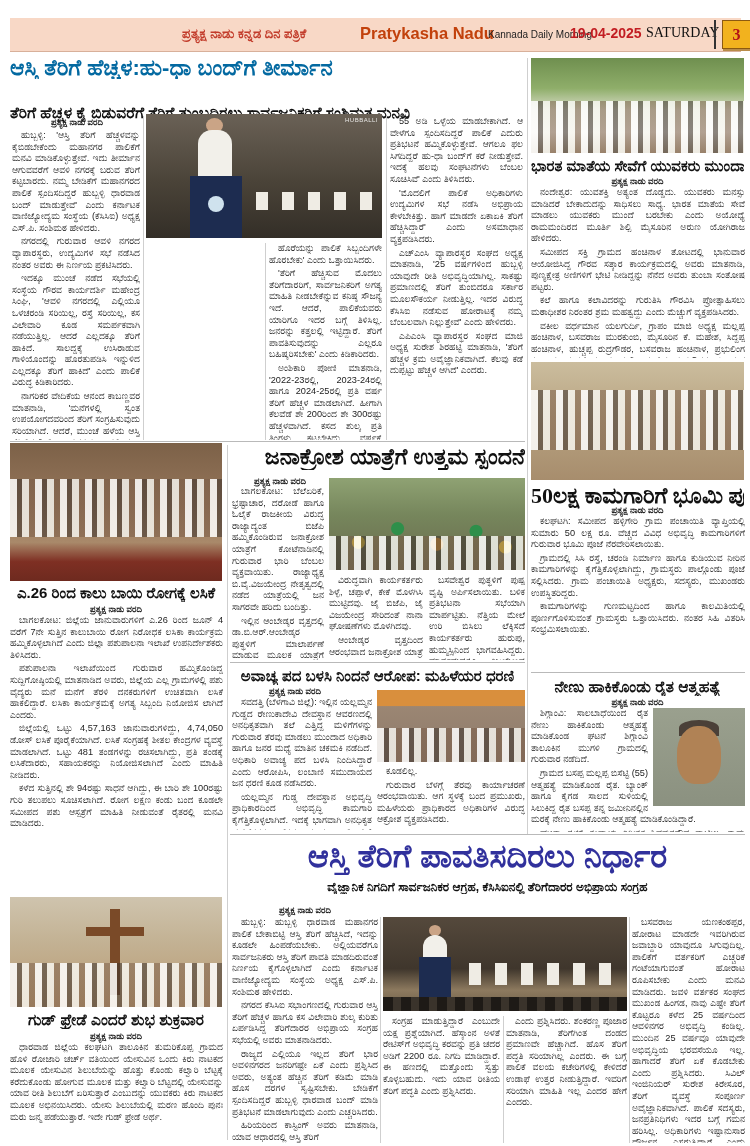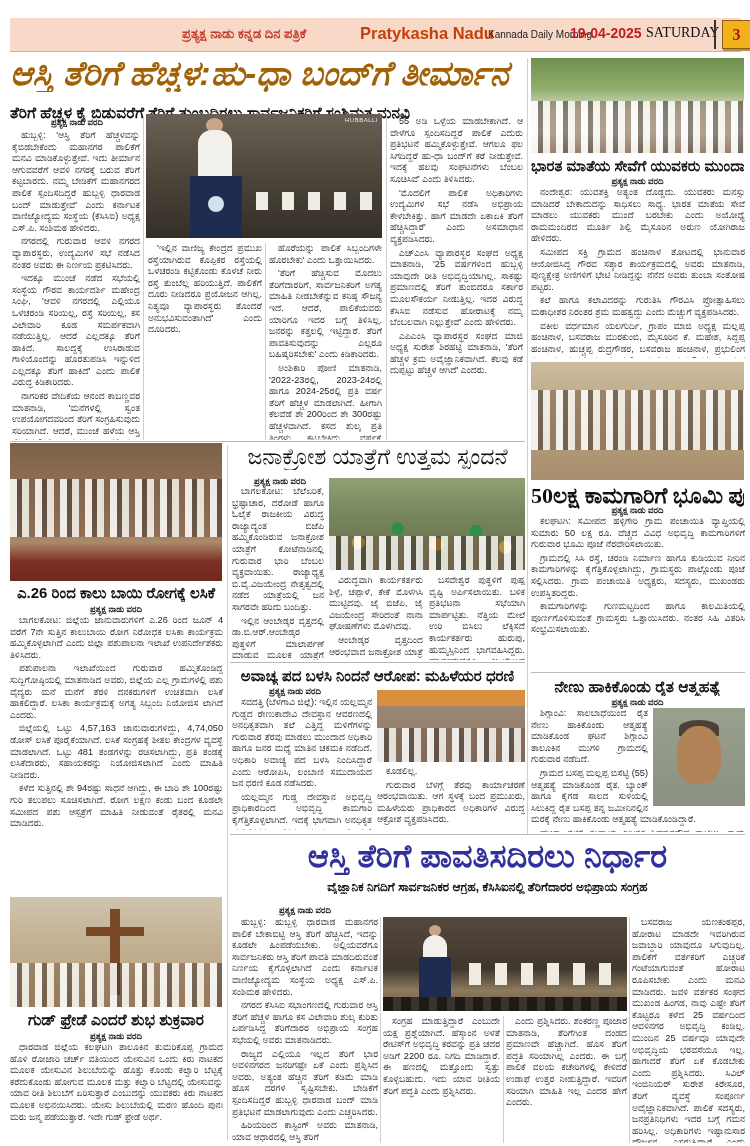--- a/index.html
+++ b/index.html
@@ -15,25 +15,25 @@
   .mast-kn{position:absolute;left:172px;top:8px;color:#c23b2a;font-weight:bold;font-size:13px;}
   .mast-en{position:absolute;left:350px;top:6px;color:#c2410c;font-weight:bold;font-size:16.5px;}
   .mast-tag{position:absolute;left:478px;top:11px;color:#222;font-size:10px;font-weight:normal;}
   .mast-date{position:absolute;left:560px;top:7px;color:#c21d22;font-weight:bold;font-size:14px;}
   .mast-day{position:absolute;left:636px;top:7px;color:#111;font-size:14px;font-family:"Liberation Serif",serif;}
   .mast-vline{position:absolute;left:704px;top:2px;width:2px;height:29px;background:#333;}
   .pagebox{position:absolute;left:712px;top:2px;width:27px;height:27px;background:#f2b21e;border:1px solid #8c5a10;
            box-shadow:1px 2px 0 #b98c4a;display:flex;align-items:center;justify-content:center;}
   .pagebox span{color:#b31217;font-weight:bold;font-size:16px;font-family:"Liberation Serif",serif;}
   
-  .hl-red{color:#a16207;font-weight:bold;font-size:34px;line-height:1.05;white-space:nowrap;overflow:hidden;font-style:italic;}
+  .hl-red{color:#0369a1;font-weight:bold;font-size:22px;line-height:1.05;white-space:nowrap;overflow:hidden;}
   .hl-sub{color:#111;font-weight:bold;font-size:15.5px;white-space:nowrap;overflow:hidden;margin-top:11px;}
   .hl-blue{color:#31319c;font-weight:bold;font-size:32px;text-align:center;white-space:nowrap;overflow:hidden;}
   .hl-blue-sub{color:#111;font-weight:bold;font-size:12px;text-align:center;white-space:nowrap;overflow:hidden;}
-  .hl-md{color:#111;font-weight:normal;font-size:22px;text-align:center;white-space:nowrap;overflow:hidden;}
+  .hl-md{color:#111;font-weight:bold;font-size:22px;text-align:right;white-space:nowrap;overflow:hidden;}
   .hl-sm{color:#111;font-weight:bold;font-size:14.5px;text-align:center;white-space:nowrap;overflow:hidden;}
   .byline{font-size:8.5px;font-weight:bold;text-align:center;color:#222;}
   .body-text{font-size:9.2px;line-height:1.26;text-align:justify;color:#1c1c1c;overflow:hidden;}
   .body-text p{margin:0 0 2px 0;text-indent:9px;}
   .vrule{position:absolute;width:1px;background:#cfcfcf;}
   .hrule{position:absolute;height:1px;background:#b9b9b9;}
   
   .photo{position:absolute;overflow:hidden;background:#9a9a9a;}
   .strip{position:absolute;left:0;right:0;
          background:repeating-linear-gradient(90deg,rgba(255,255,255,.85) 0 7px,rgba(60,50,45,.55) 7px 12px,
@@ -98,21 +98,20 @@
     <div class="watermark">HUBBALLI</div>
   </div>
 
   <div class="abs body-text" style="left:12px;top:130px;width:128px;height:310px;">
       <p>ಹುಬ್ಬಳ್ಳಿ: 'ಆಸ್ತಿ ತೆರಿಗೆ ಹೆಚ್ಚಳವನ್ನು ಕೈಬಿಡಬೇಕೆಂದು ಮಹಾನಗರ ಪಾಲಿಕೆಗೆ ಮನವಿ ಮಾಡಿಕೊಳ್ಳುತ್ತೇವೆ. ಇದು ತೀರ್ಮಾನ ಆಗುವವರೆಗೆ ಆವಳಿ ನಗರಕ್ಕೆ ಬರುವ ತೆರಿಗೆ ಕಟ್ಟಬಾರದು. ನಮ್ಮ ಬೇಡಿಕೆಗೆ ಮಹಾನಗರದ ಪಾಲಿಕೆ ಸ್ಪಂದಿಸದಿದ್ದರೆ ಹುಬ್ಬಳ್ಳಿ ಧಾರವಾಡ ಬಂದ್ ಮಾಡುತ್ತೇವೆ' ಎಂದು ಕರ್ನಾಟಕ ವಾಣಿಜ್ಯೋದ್ಯಮ ಸಂಸ್ಥೆಯ (ಕೆಸಿಸಿಐ) ಅಧ್ಯಕ್ಷ ಎಸ್.ಪಿ. ಸಂಶಿಮಠ ಹೇಳಿದರು.</p>
       <p>ನಗರದಲ್ಲಿ ಗುರುವಾರ ಆವಳಿ ನಗರದ ವ್ಯಾಪಾರಸ್ಥರು, ಉದ್ಯಮಿಗಳ ಸಭೆ ನಡೆಸಿದ ನಂತರ ಅವರು ಈ ನಿರ್ಣಯ ಪ್ರಕಟಿಸಿದರು.</p>
       <p>ಇದಕ್ಕೂ ಮುಂಚೆ ನಡೆದ ಸಭೆಯಲ್ಲಿ ಸಂಸ್ಥೆಯ ಗೌರವ ಕಾರ್ಯದರ್ಶಿ ಮಹೇಂದ್ರ ಸಿಂಘಿ, 'ಆವಳಿ ನಗರದಲ್ಲಿ ಎಲ್ಲಿಯೂ ಒಳಚರಂಡಿ ಸರಿಯಿಲ್ಲ, ರಸ್ತೆ ಸರಿಯಿಲ್ಲ, ಕಸ ವಿಲೇವಾರಿ ಕೂಡ ಸಮರ್ಪಕವಾಗಿ ನಡೆಯುತ್ತಿಲ್ಲ. ಆದರೆ ಎಲ್ಲದಕ್ಕೂ ತೆರಿಗೆ ಹಾಕಿದೆ. ಸಾಲದ್ದಕ್ಕೆ ಉಸಿರಾಡುವ ಗಾಳಿಯೊಂದನ್ನು ಹೊರತುಪಡಿಸಿ ಇನ್ನುಳಿದ ಎಲ್ಲದಕ್ಕೂ ತೆರಿಗೆ ಹಾಕಿದೆ' ಎಂದು ಪಾಲಿಕೆ ವಿರುದ್ಧ ಕಿಡಿಕಾರಿದರು.</p>
       <p>ನಾಗರಿಕರ ವೇದಿಕೆಯ ಆನಂದ ಕಾಬಣ್ಣವರ ಮಾತನಾಡಿ, 'ಮನೆಗಳಲ್ಲಿ ಸ್ವಂತ ಉಪಯೋಗದವರಿಂದ ತೆರಿಗೆ ಸಂಗ್ರಹಿಸುವುದು ಸರಿಯಾಗಿದೆ. ಆದರೆ, ಮುಂಚೆ ಹಳೆಯ ಆಸ್ತಿ ತೆರಿಗೆಯಲ್ಲಿಯೇ ಒಳಚರಂಡಿ ಬಳಕೆ ಶುಲ್ಕ ಹಾಗೂ ಘನತ್ಯಾಜ್ಯ ನಿರ್ವಹಣೆ ಶುಲ್ಕ ಸಂಗ್ರಹಿಸುತ್ತಿರುವುದು ಅಚ್ಚರಿ ಮೂಡಿಸಿದೆ' ಎಂದರು.</p>
     </div>
   <div class="abs body-text" style="left:148px;top:243px;width:114px;height:197px;">
-      <p>'ಇಲ್ಲಿನ ವಾಣಿಜ್ಯ ಕೇಂದ್ರದ ಪ್ರಮುಖ ರಸ್ತೆಯಾಗಿರುವ ಕೊಪ್ಪಿಕರ ರಸ್ತೆಯಲ್ಲಿ ಒಳಚರಂಡಿ ಕಟ್ಟಿಕೊಂಡು ಕೊಳಚೆ ನೀರು ರಸ್ತೆ ತುಂಬೆಲ್ಲ ಹರಿಯುತ್ತಿದೆ. ಪಾಲಿಕೆಗೆ ದೂರು ನೀಡಿದರೂ ಪ್ರಯೋಜನ ಆಗಿಲ್ಲ. ನಿತ್ಯವೂ ವ್ಯಾಪಾರಸ್ಥರು ತೊಂದರೆ ಅನುಭವಿಸುವಂತಾಗಿದೆ' ಎಂದು ದೂರಿದರು.</p>
     </div>
   <div class="abs body-text" style="left:269px;top:243px;width:113px;height:197px;">
       <p>ಹೊರೆಯನ್ನು ಪಾಲಿಕೆ ಸಿಬ್ಬಂದಿಗಳೇ ಹೊರಬೇಕು' ಎಂದು ಒತ್ತಾಯಿಸಿದರು.</p>
       <p>'ತೆರಿಗೆ ಹೆಚ್ಚಿಸುವ ಮೊದಲು ತೆರಿಗೆದಾರರಿಗೆ, ಸಾರ್ವಜನಿಕರಿಗೆ ಅಗತ್ಯ ಮಾಹಿತಿ ನೀಡಬೇಕೆನ್ನುವ ಕನಿಷ್ಠ ಸೌಜನ್ಯ ಇದೆ. ಆದರೆ, ಪಾಲಿಕೆಯವರು ಯಾರಿಗೂ ಇದರ ಬಗ್ಗೆ ತಿಳಿಸಿಲ್ಲ. ಜನರನ್ನು ಕತ್ತಲಲ್ಲಿ ಇಟ್ಟಿದ್ದಾರೆ. ತೆರಿಗೆ ಪಾವತಿಸುವುದನ್ನು ಎಲ್ಲರೂ ಬಹಿಷ್ಕರಿಸಬೇಕು' ಎಂದು ಕಿಡಿಕಾರಿದರು.</p>
       <p>ಅಂಶಿಕಾರಿ ಪೋಣಿ ಮಾತನಾಡಿ, '2022-23ರಲ್ಲಿ, 2023-24ರಲ್ಲಿ ಹಾಗೂ 2024-25ರಲ್ಲಿ ಪ್ರತಿ ವರ್ಷ ತೆರಿಗೆ ಹೆಚ್ಚಳ ಮಾಡಲಾಗಿದೆ. ಹೀಗಾಗಿ ಕೆಲವೆಡೆ ಶೇ 200ರಿಂದ ಶೇ 300ರಷ್ಟು ಹೆಚ್ಚಳವಾಗಿದೆ. ಕಸದ ಶುಲ್ಕ ಪ್ರತಿ ತಿಂಗಳು ಕಟ್ಟಬೇಕಿದ್ದು, ವರ್ಷಕ್ಕೆ ಸಾವಿರಾರು ರೂಪಾಯಿ ಹೊರೆ ಆಗುತ್ತದೆ' ಎಂದು ಆಗ್ರಹಿಸಿದರು.</p>
     </div>
   <div class="abs body-text" style="left:390px;top:116px;width:133px;height:324px;">
       <p>55 ಅಡಿ ಒಳ್ಳೆಯ ಮಾಡಬೇಕಾಗಿದೆ. ಆ ವೇಳೆಗೂ ಸ್ಪಂದಿಸದಿದ್ದರೆ ಪಾಲಿಕೆ ಎದುರು ಪ್ರತಿಭಟನೆ ಹಮ್ಮಿಕೊಳ್ಳುತ್ತೇವೆ. ಆಗಲೂ ಫಲ ಸಿಗದಿದ್ದರೆ ಹು-ಧಾ ಬಂದ್‌ಗೆ ಕರೆ ನೀಡುತ್ತೇವೆ. ಇದಕ್ಕೆ ಹಲವು ಸಂಘಟನೆಗಳು ಬೆಂಬಲ ಸೂಚಿಸಿವೆ' ಎಂದು ತಿಳಿಸಿದರು.</p>
       <p>'ಮೊದಲಿಗೆ ಪಾಲಿಕೆ ಅಧಿಕಾರಿಗಳು ಉದ್ಯಮಿಗಳ ಸಭೆ ನಡೆಸಿ ಅಭಿಪ್ರಾಯ ಕೇಳಬೇಕಿತ್ತು. ಹಾಗೆ ಮಾಡದೇ ಏಕಾಏಕಿ ತೆರಿಗೆ ಹೆಚ್ಚಿಸಿದ್ದಾರೆ' ಎಂದು ಅಸಮಾಧಾನ ವ್ಯಕ್ತಪಡಿಸಿದರು.</p>
       <p>ಎಚ್‌ಎಂಸಿ ವ್ಯಾಪಾರಸ್ಥರ ಸಂಘದ ಅಧ್ಯಕ್ಷ ಮಾತನಾಡಿ, '25 ವರ್ಷಗಳಿಂದ ಹುಬ್ಬಳ್ಳಿ ಯಾವುದೇ ರೀತಿ ಅಭಿವೃದ್ಧಿಯಾಗಿಲ್ಲ. ಸಾಕಷ್ಟು ಪ್ರಮಾಣದಲ್ಲಿ ತೆರಿಗೆ ತುಂಬಿದರೂ ಸರ್ಕಾರ ಮೂಲಸೌಕರ್ಯ ನೀಡುತ್ತಿಲ್ಲ. ಇದರ ವಿರುದ್ಧ ಕೆಸಿಸಿಐ ನಡೆಸುವ ಹೋರಾಟಕ್ಕೆ ನಮ್ಮ ಬೆಂಬಲವಾಗಿ ನಿಲ್ಲುತ್ತೇವೆ' ಎಂದು ಹೇಳಿದರು.</p>

